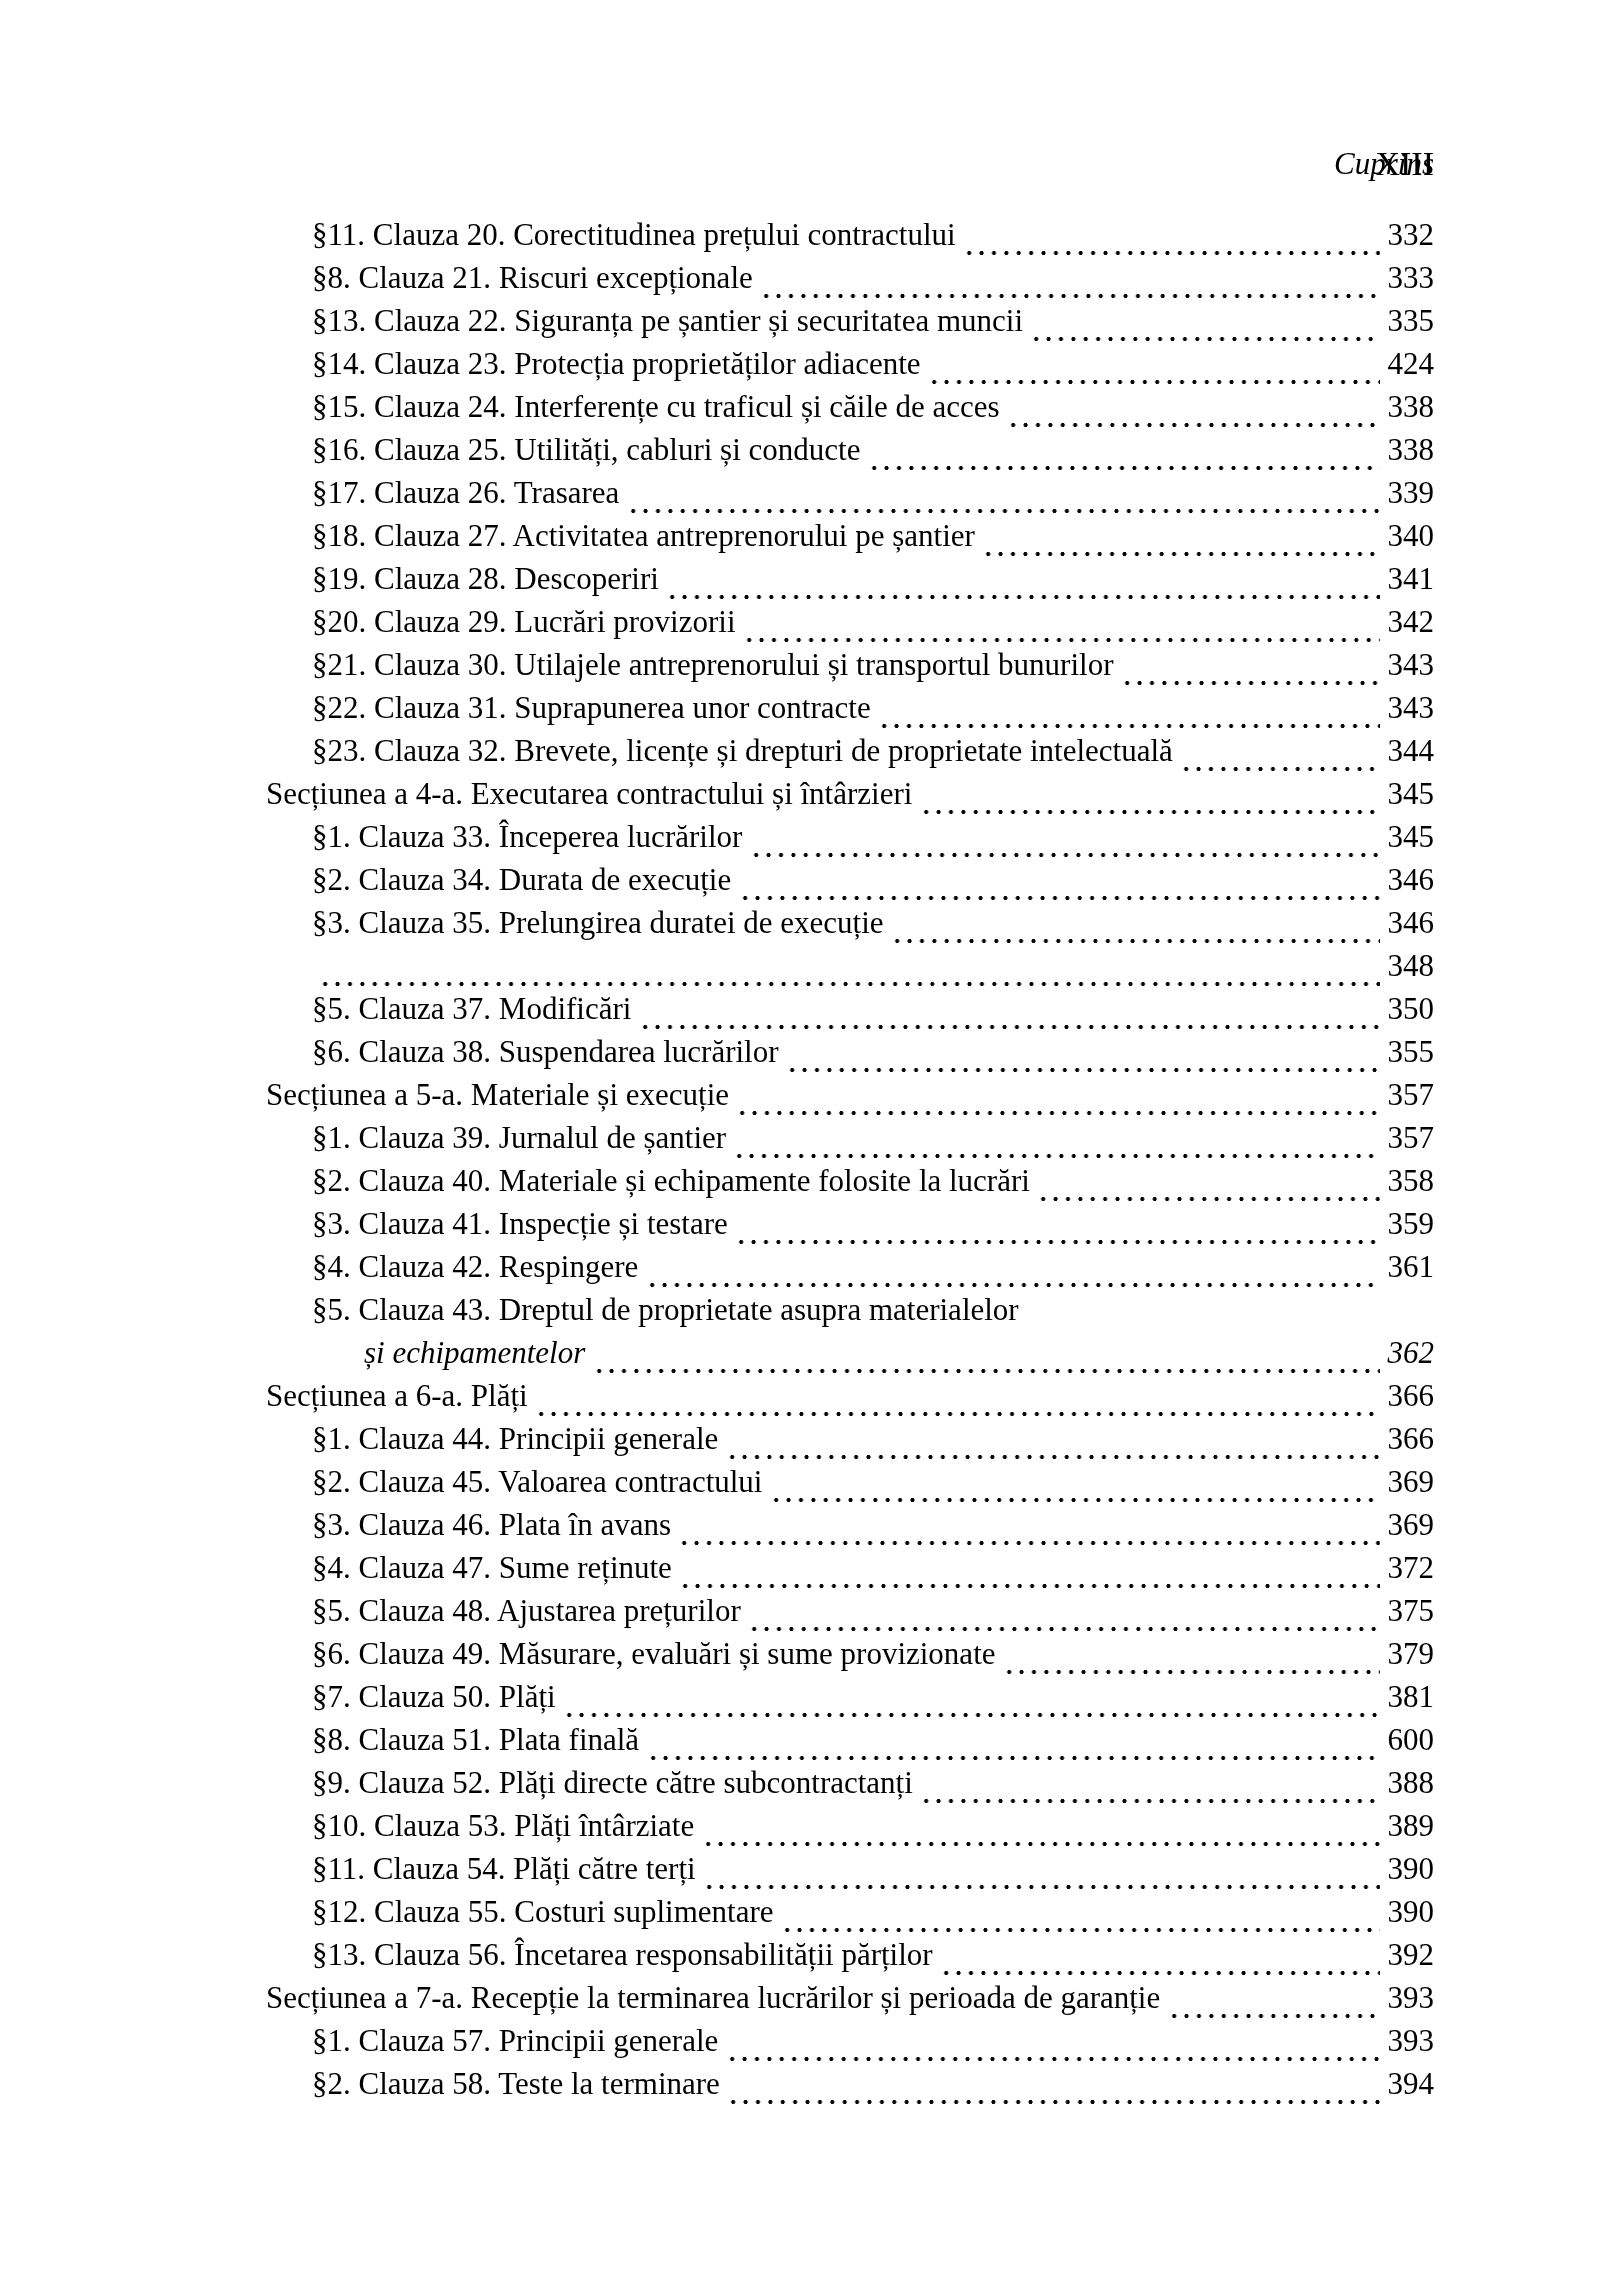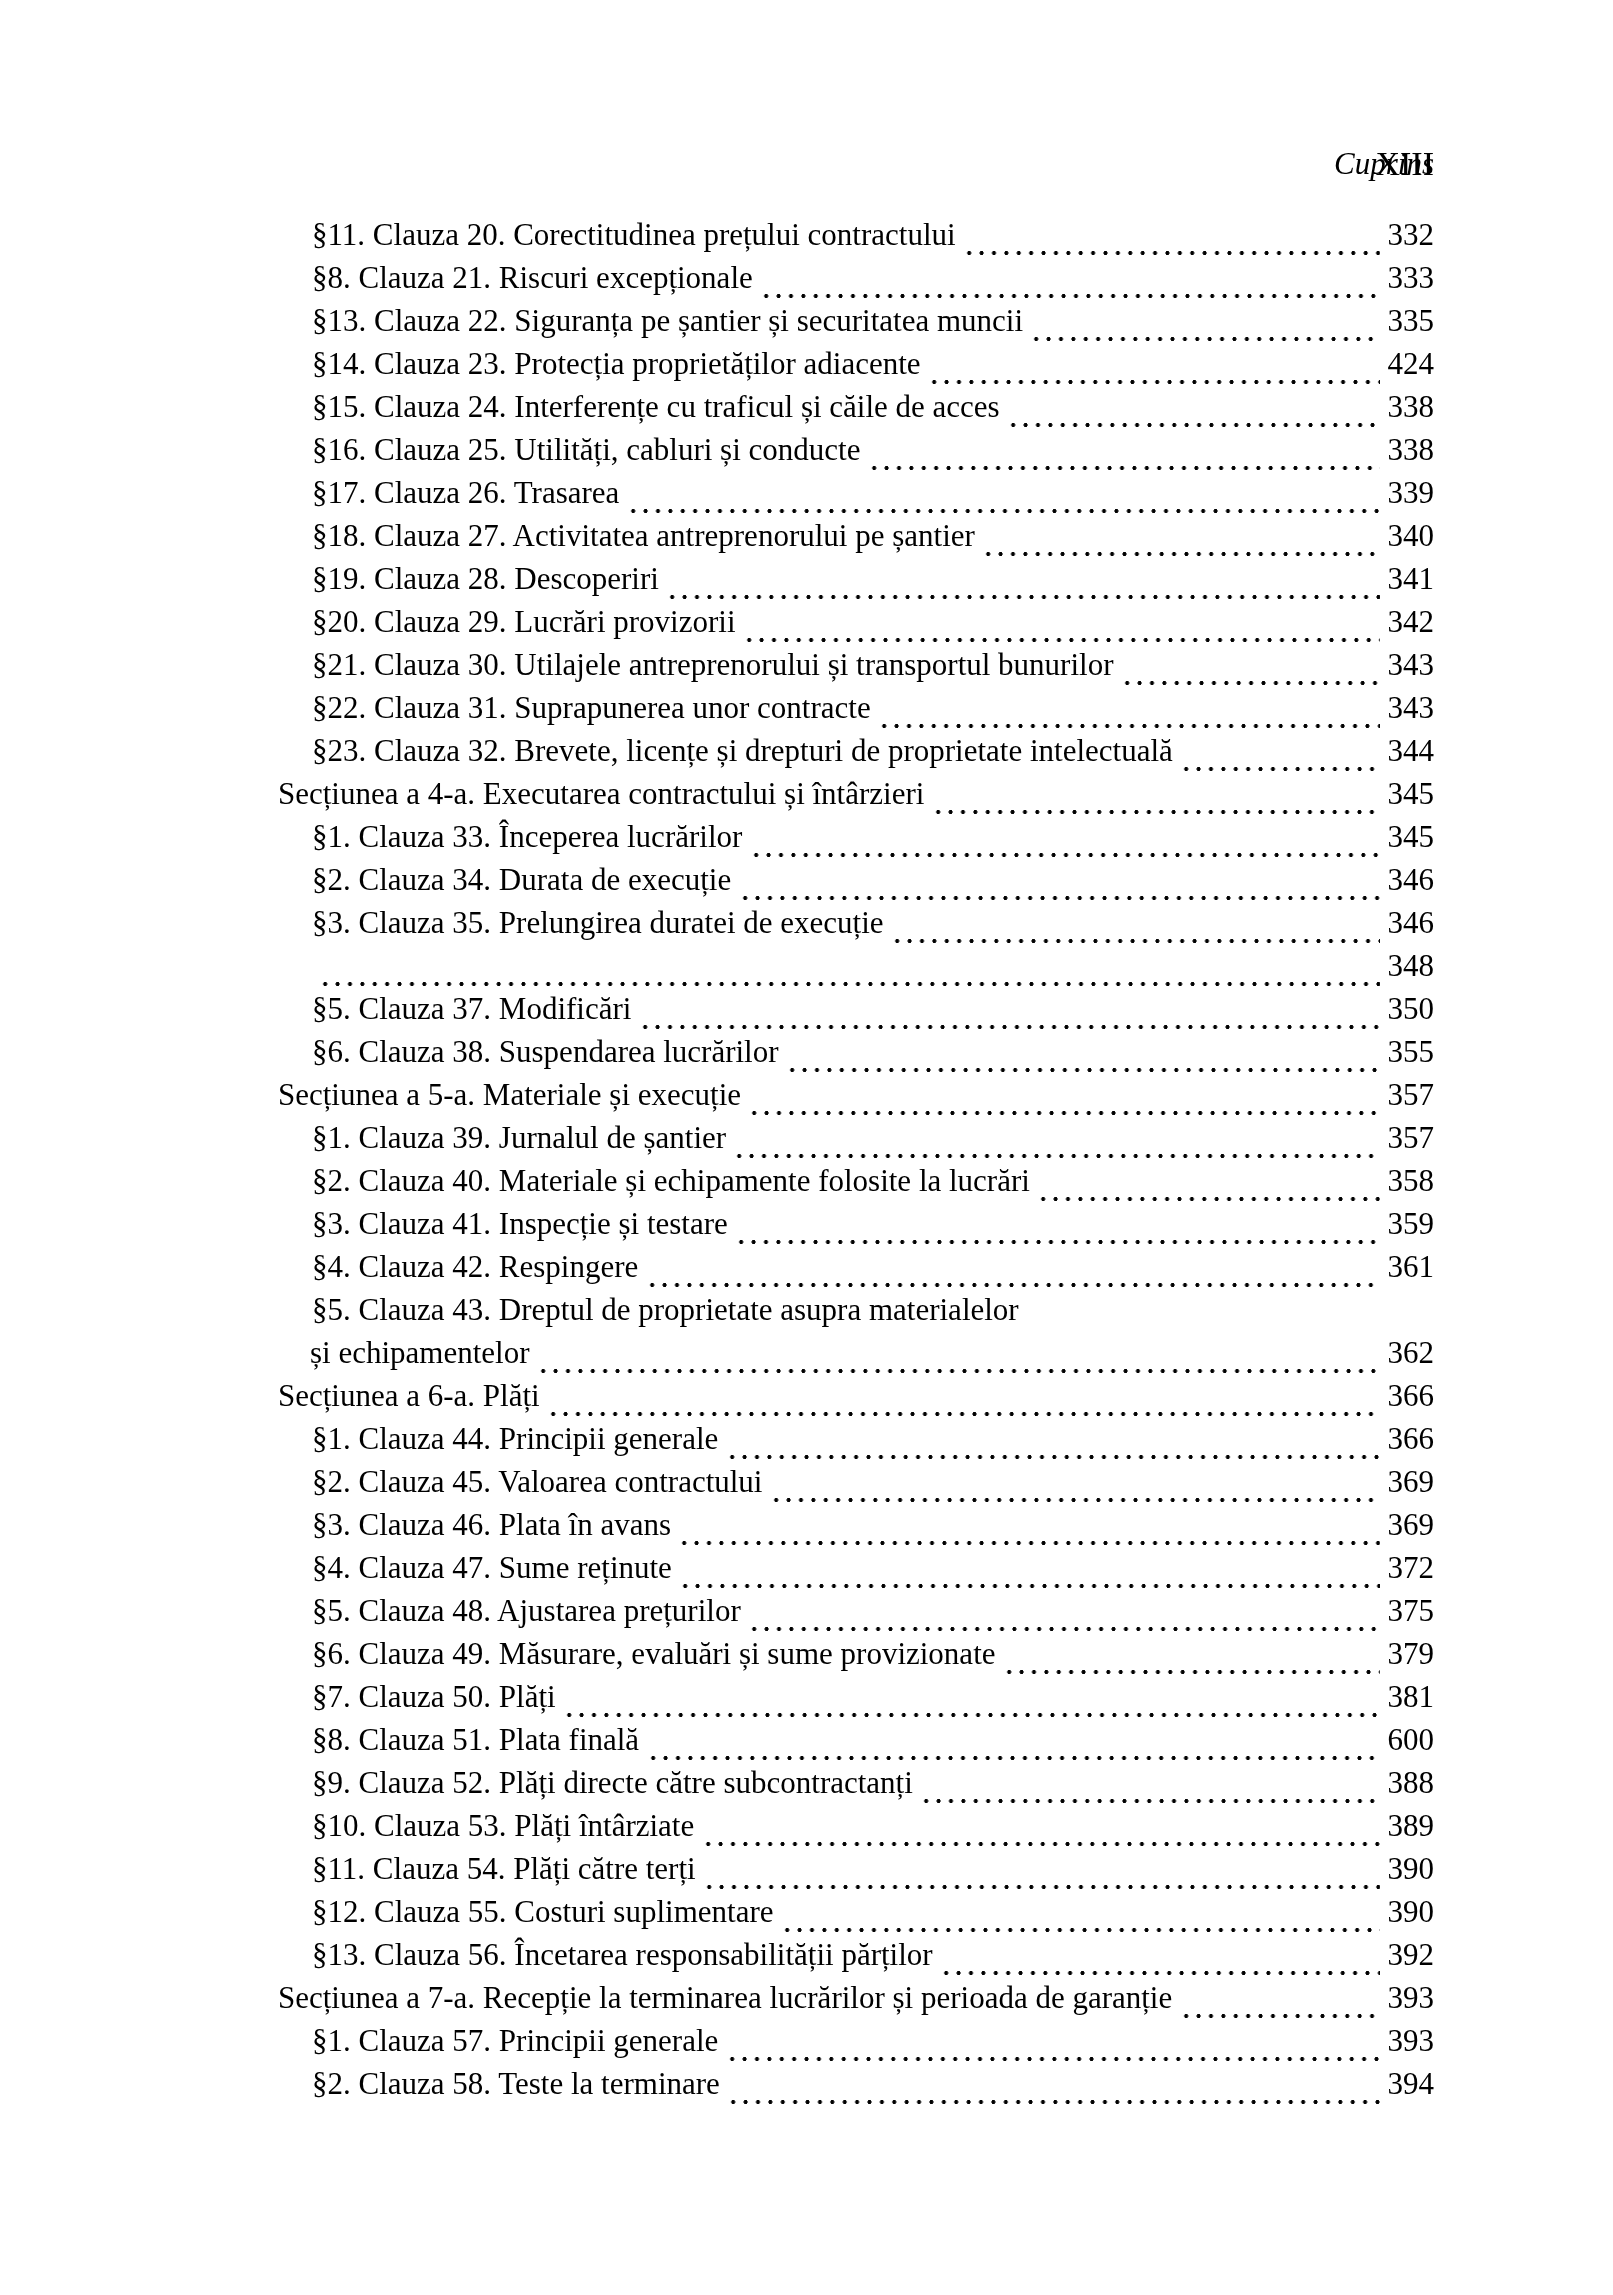--- a/index.html
+++ b/index.html
@@ -59,23 +59,23 @@
     margin: 0 7.4px 0 7.4px;
     background-image: radial-gradient(circle, #000 1.7px, transparent 2.3px);
     background-size: 12.4px 5.8px;
     background-repeat: repeat-x;
     background-position: left bottom;
   }
   .toc-page {
     flex: 0 0 auto;
     text-align: right;
   }
-  .level-section { margin-left: 12px; }
+  .level-section { margin-left: 0; }
   .level-sub     { margin-left: 46px; }
-  .level-cont    { margin-left: 44px; }
+  .level-cont    { margin-left: 98px; font-style: italic; }
 </style>
 </head>
 <body>
 
 <div class="content">
   <div class="header">
     <div class="running-title">Cuprins</div>
     <div class="folio">XIII</div>
   </div>
   <div class="toc" id="toc">

